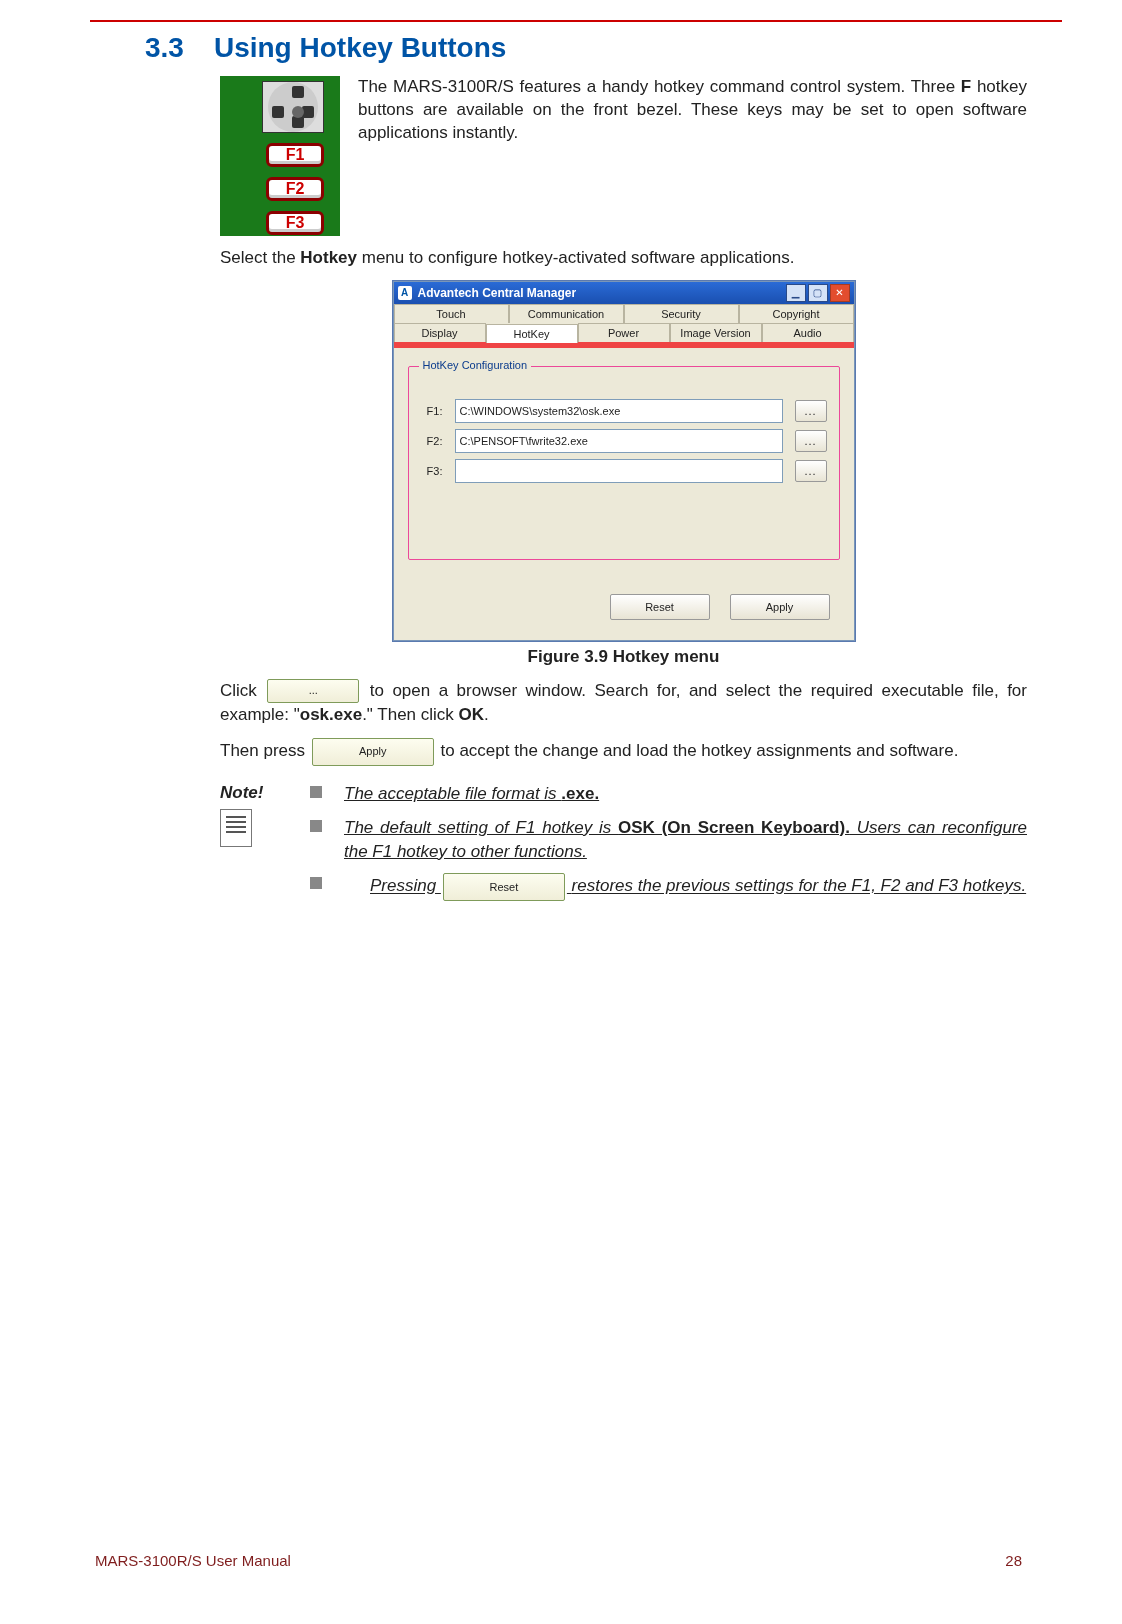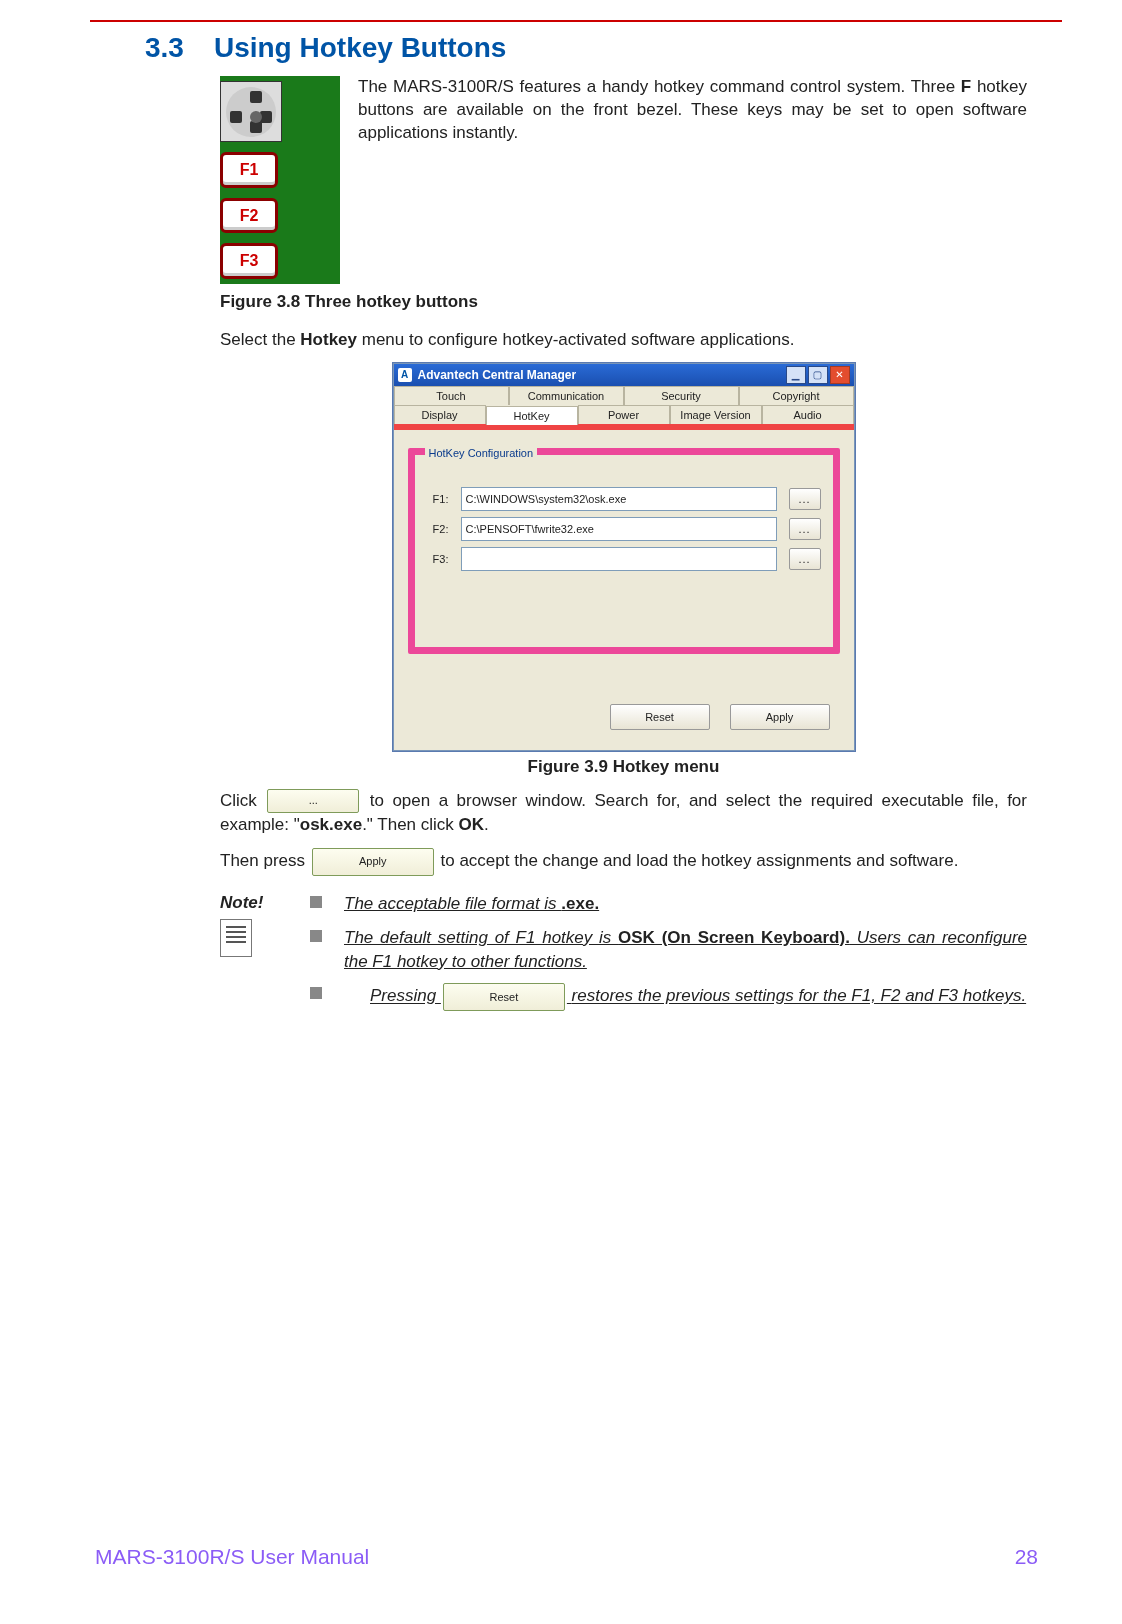--- a/index.html
+++ b/index.html
@@ -2,21 +2,21 @@
 <html><head>
 <meta charset="utf-8">
 <style>
   body { margin:0; font-family: Arial, Helvetica, sans-serif; font-size:17px; color:#222; background:#fff; }
   .page { width:1122px; min-height:1624px; margin:0 auto; position:relative; padding-top:20px; box-sizing:border-box;}
   .red-rule { border-top:2px solid #c00; margin:0 60px 10px 90px; }
   .content { margin-left:220px; margin-right:95px; }
   h2.section { color:#0054a6; font-size:28px; font-weight:bold; margin:10px 0 12px -75px; }
   h2.section .num { margin-right:30px; }
   .fig-row { display:flex; gap:18px; align-items:flex-start; margin-bottom:6px;}
-  .fig38 { width:120px; height:208px; background:#1a7a1a; position:relative; flex:0 0 120px; display:flex; flex-direction:column; align-items:flex-start; padding:5px 0; box-sizing:border-box; gap:10px;}
+  .fig38 { width:120px; height:160px; background:#1a7a1a; position:relative; flex:0 0 120px; display:flex; flex-direction:column; align-items:flex-end; padding:5px 16px; box-sizing:border-box; gap:10px;}
   .dpad { width:60px; height:60px; position:relative; background:#ddd; border:1px solid #333; display:flex; align-items:center; justify-content:center;}
   .dpad-in { width:50px; height:50px; background:#ccc; border-radius:50%; position:relative;}
   .arrow { position:absolute; width:12px; height:12px; background:#333; }
   .up{top:4px;left:24px;border-radius:2px;}
   .dn{bottom:4px;left:24px;border-radius:2px;}
   .lf{left:4px;top:24px;border-radius:2px;}
   .rt{right:4px;top:24px;border-radius:2px;}
   .ct{top:24px; left:24px; background:#666; border-radius:50%;}
   .fbtn { width:52px; height:30px; background:#fff; border:3px solid #8b0000; border-radius:6px; color:#c00; font-weight:bold; font-size:16px; display:flex; align-items:center; justify-content:center; box-shadow:inset 0 -3px 0 rgba(0,0,0,.2);}
   .intro { flex:1; text-align:justify; line-height:1.35; }
@@ -31,21 +31,21 @@
   .titlebar .tleft{display:flex; align-items:center; gap:6px;}
   .appicon{ width:14px; height:14px; background:#fff; color:#0054a6; font-weight:bold; font-size:10px; display:flex; align-items:center; justify-content:center; border-radius:2px;}
   .winctl { display:flex; gap:2px;}
   .wbtn{ width:18px; height:16px; background:#d5e2f7; border:1px solid #2a4a88; font-size:10px; display:flex; align-items:center; justify-content:center; color:#2a4a88;}
   .wbtn.close{ background:#e34d2e; color:#fff; border-color:#a63a22;}
   .tabstrip { background:#ece9d8; border-bottom:6px solid #ef4444;}
   .tabrow { display:flex; }
   .tab { flex:1; text-align:center; padding:3px 2px; border:1px solid #b8b4a0; border-bottom:none; background:#ece9d8; font-size:11px; white-space:nowrap;}
   .tab.active { background:#fff; position:relative; top:1px; }
   .panel { background:#ece9d8; padding:18px 14px 10px; }
-  .group { border:7px solid #ec4899; border-radius:2px; padding:26px 12px 70px; position:relative; background:#ece9d8; margin-bottom:50px;}
+  .group { border:1px solid #ec4899; border-radius:2px; padding:26px 12px 70px; position:relative; background:#ece9d8; margin-bottom:34px;}
   .group-title{ position:absolute; top:-8px; left:10px; background:#ece9d8; padding:0 4px; color:#0a3b8c; font-size:11px;}
   .frow { display:flex; align-items:center; gap:12px; margin:6px 0;}
   .flabel { width:22px; text-align:right; font-size:11px;}
   .finput{ flex:1; height:24px; border:1px solid #7f9db9; background:#fff; padding:0 4px; font-family:Tahoma,Arial,sans-serif; font-size:11px; box-sizing:border-box; display:flex; align-items:center;}
   .browse { width:30px; height:20px; border:1px solid #999; background:linear-gradient(#fff,#e8e4d4); display:flex; align-items:center; justify-content:center; font-size:11px; letter-spacing:1px; border-radius:2px;}
   .btnrow{ display:flex; justify-content:flex-end; gap:20px; padding-right:10px; margin-top:-30px; position:relative; top:30px;}
   .appbtn{ width:98px; height:24px; border:1px solid #999; background:linear-gradient(#fff,#e8e4d4); display:flex; align-items:center; justify-content:center; font-size:11px; border-radius:2px;}
 
   .inline-btn { display:inline-flex; vertical-align:middle; width:90px; height:22px; border:1px solid #7f9b5a; background:linear-gradient(#fdfdf0,#f0eed8); align-items:center; justify-content:center; font-size:11px; border-radius:2px; margin:0 2px;}
   .inline-btn.wide{ width:120px; height:26px;}
@@ -53,21 +53,21 @@
   .note-block { display:flex; margin-top:16px; gap:0; }
   .note-col { flex:0 0 90px; font-style:italic; font-weight:bold; text-align:left; padding-top:1px;}
   .note-icon { width:30px; height:36px; border:1px solid #777; margin-top:6px; background:#fff; position:relative;}
   .note-icon::after{ content:""; position:absolute; left:5px; right:5px; top:6px; height:2px; background:#555; box-shadow:0 5px 0 #555, 0 10px 0 #555, 0 15px 0 #555;}
   .note-list { flex:1; }
   .note-item { display:flex; gap:22px; margin-bottom:10px; line-height:1.4;text-decoration:underline; }
   .sq { width:12px; height:12px; background:#888; flex:0 0 12px; margin-top:4px;}
   .note-body { flex:1; font-style:italic; text-align:justify;}
   .note-body b { font-style:normal;}
 
-  .footer { position:absolute; bottom:55px; left:95px; right:84px; display:flex; font-size:21px; color:#8b5cf6;}
+  .footer { position:absolute; bottom:55px; left:95px; right:100px; display:flex; font-size:15px; color:#7f1d1d;}
   .footer .fl{ flex:1;}
   .footer .fc{ flex:0;}
 </style>
 </head>
 <body>
 
 <div class="page">
   <div class="red-rule"></div>
   <div class="content">
 
@@ -87,21 +87,20 @@
           </div>
         </div>
         <div class="fbtn">F1</div>
         <div class="fbtn">F2</div>
         <div class="fbtn">F3</div>
       </div>
       <div class="intro">
         <span>The MARS-3100R/S features a handy hotkey command control system. Three </span><b>F</b><span> hotkey buttons are available on the front bezel. These keys may be set to open software applications instantly.</span>
       </div>
     </div>
-    <div class="fig-caption">Figure 3.8 Three hotkey buttons</div>
 
     <div class="para">
       <span>Select the </span><b>Hotkey</b><span> menu to configure hotkey-activated software applications.</span>
     </div>
 
     <div class="win">
       <div class="titlebar">
         <div class="tleft">
           <div class="appicon">A</div>
           <span style="font-weight:bold;">Advantech Central Manager</span>

